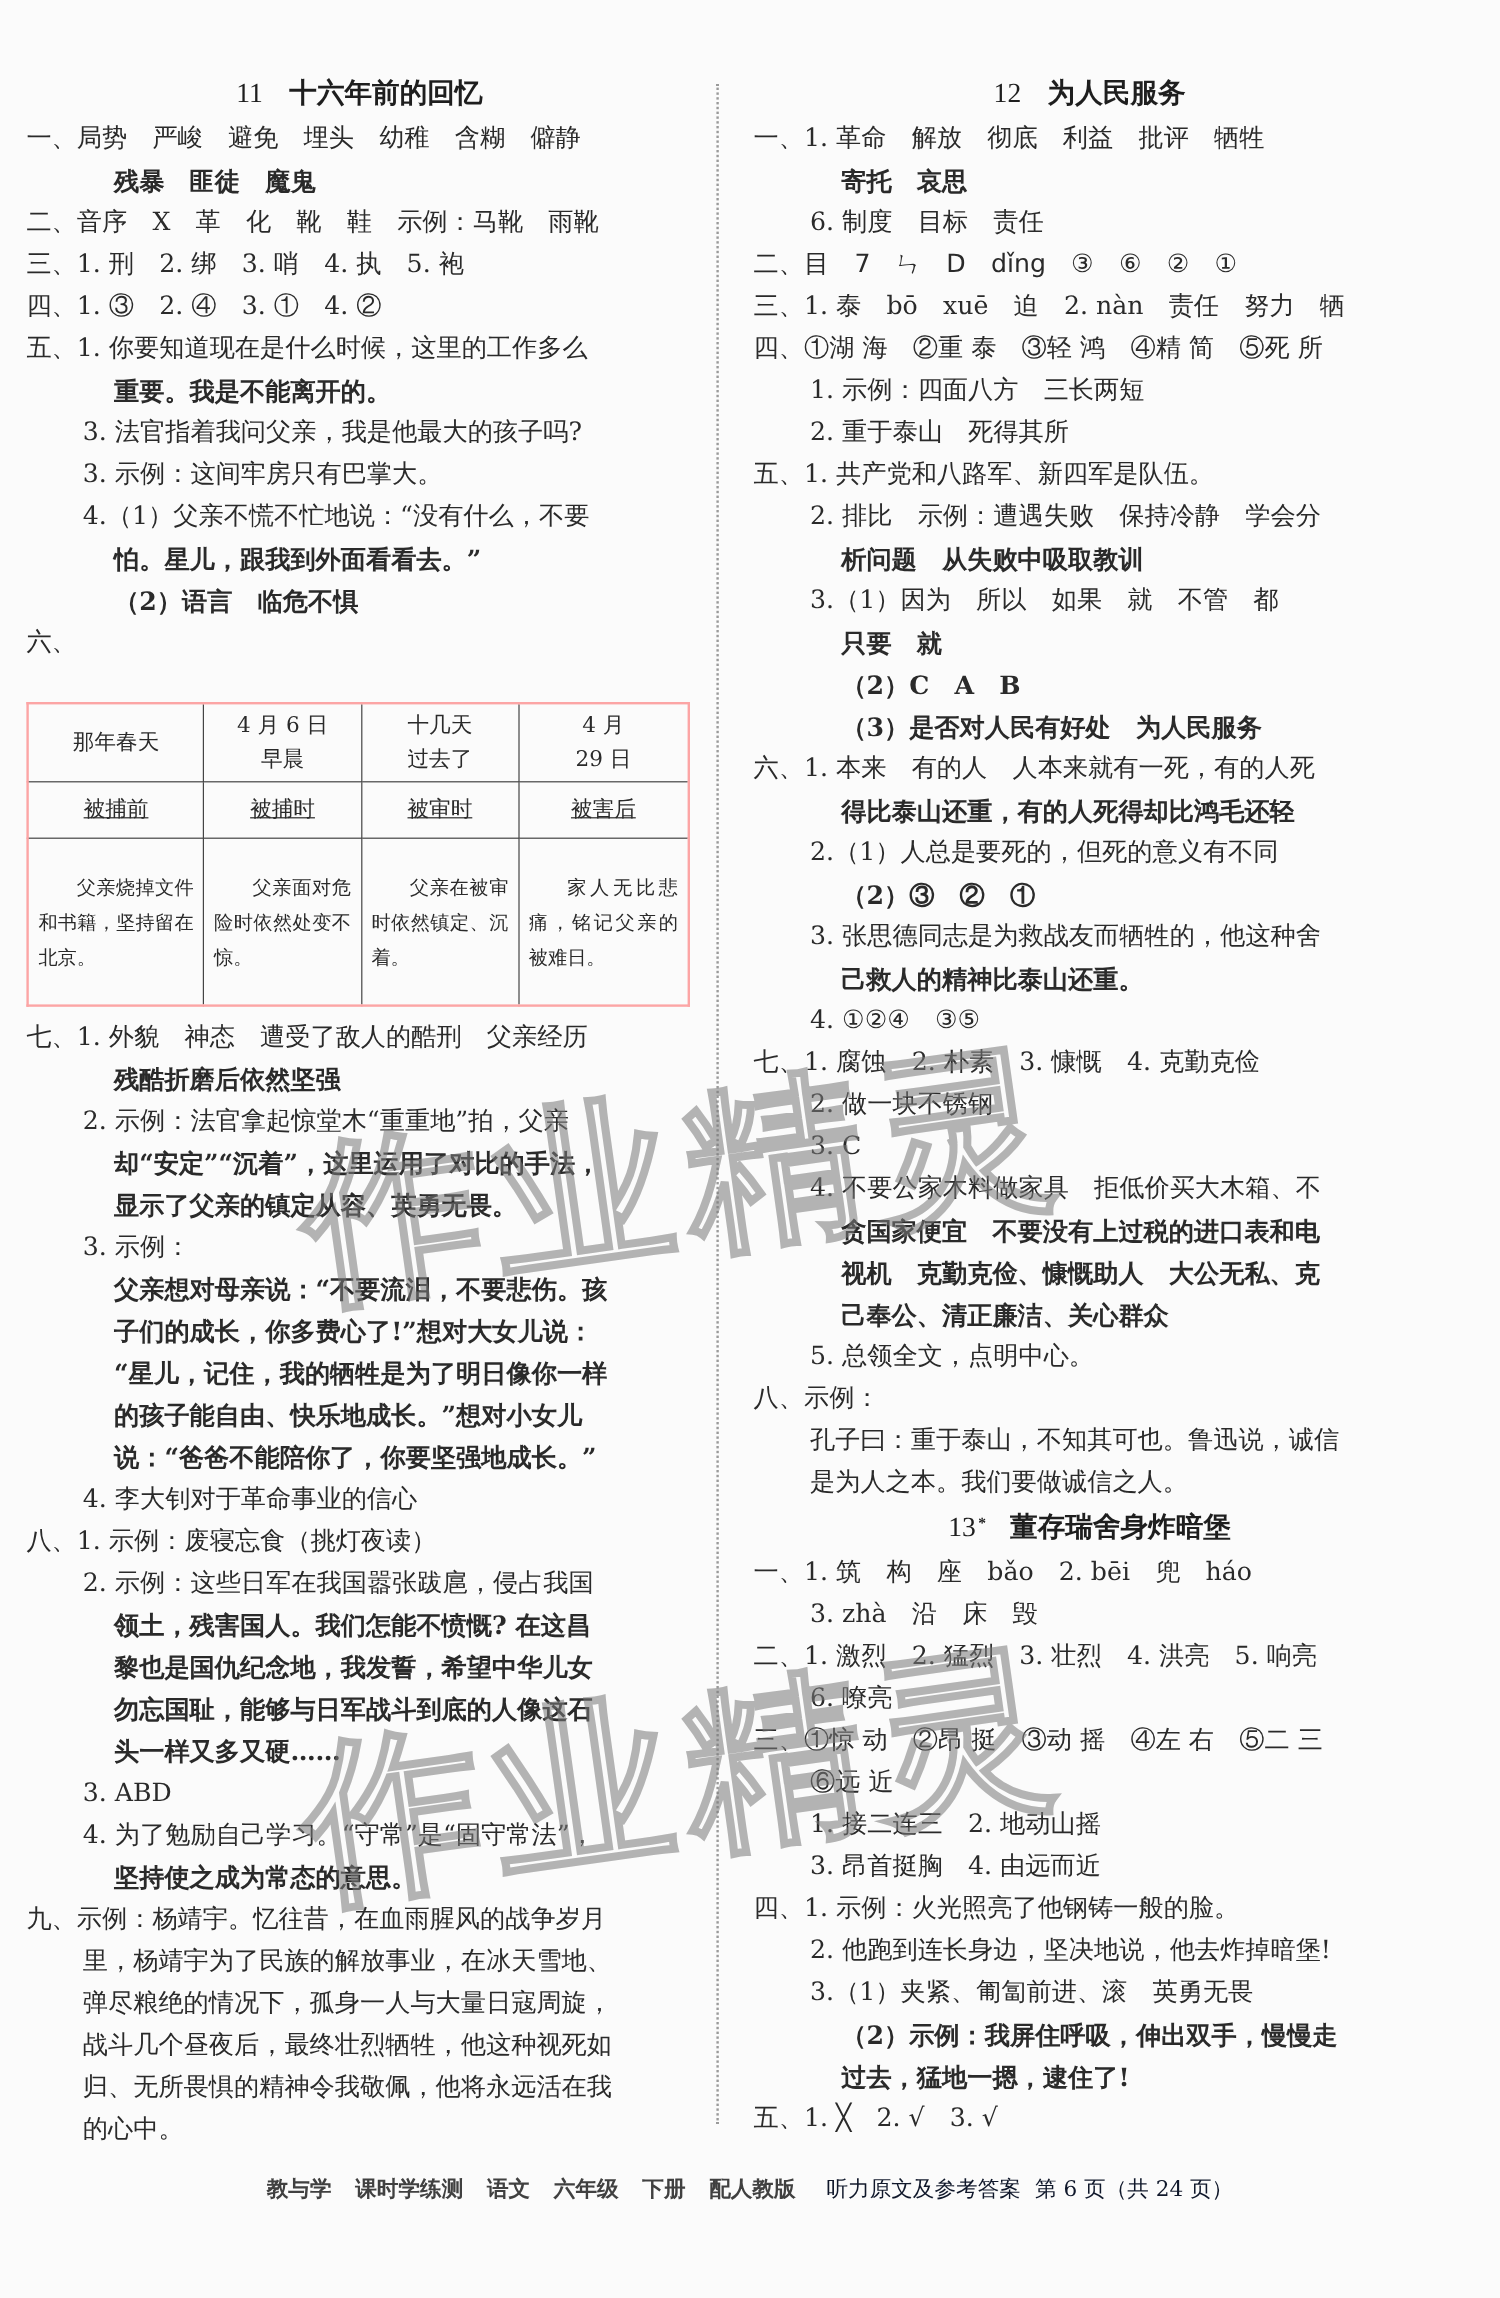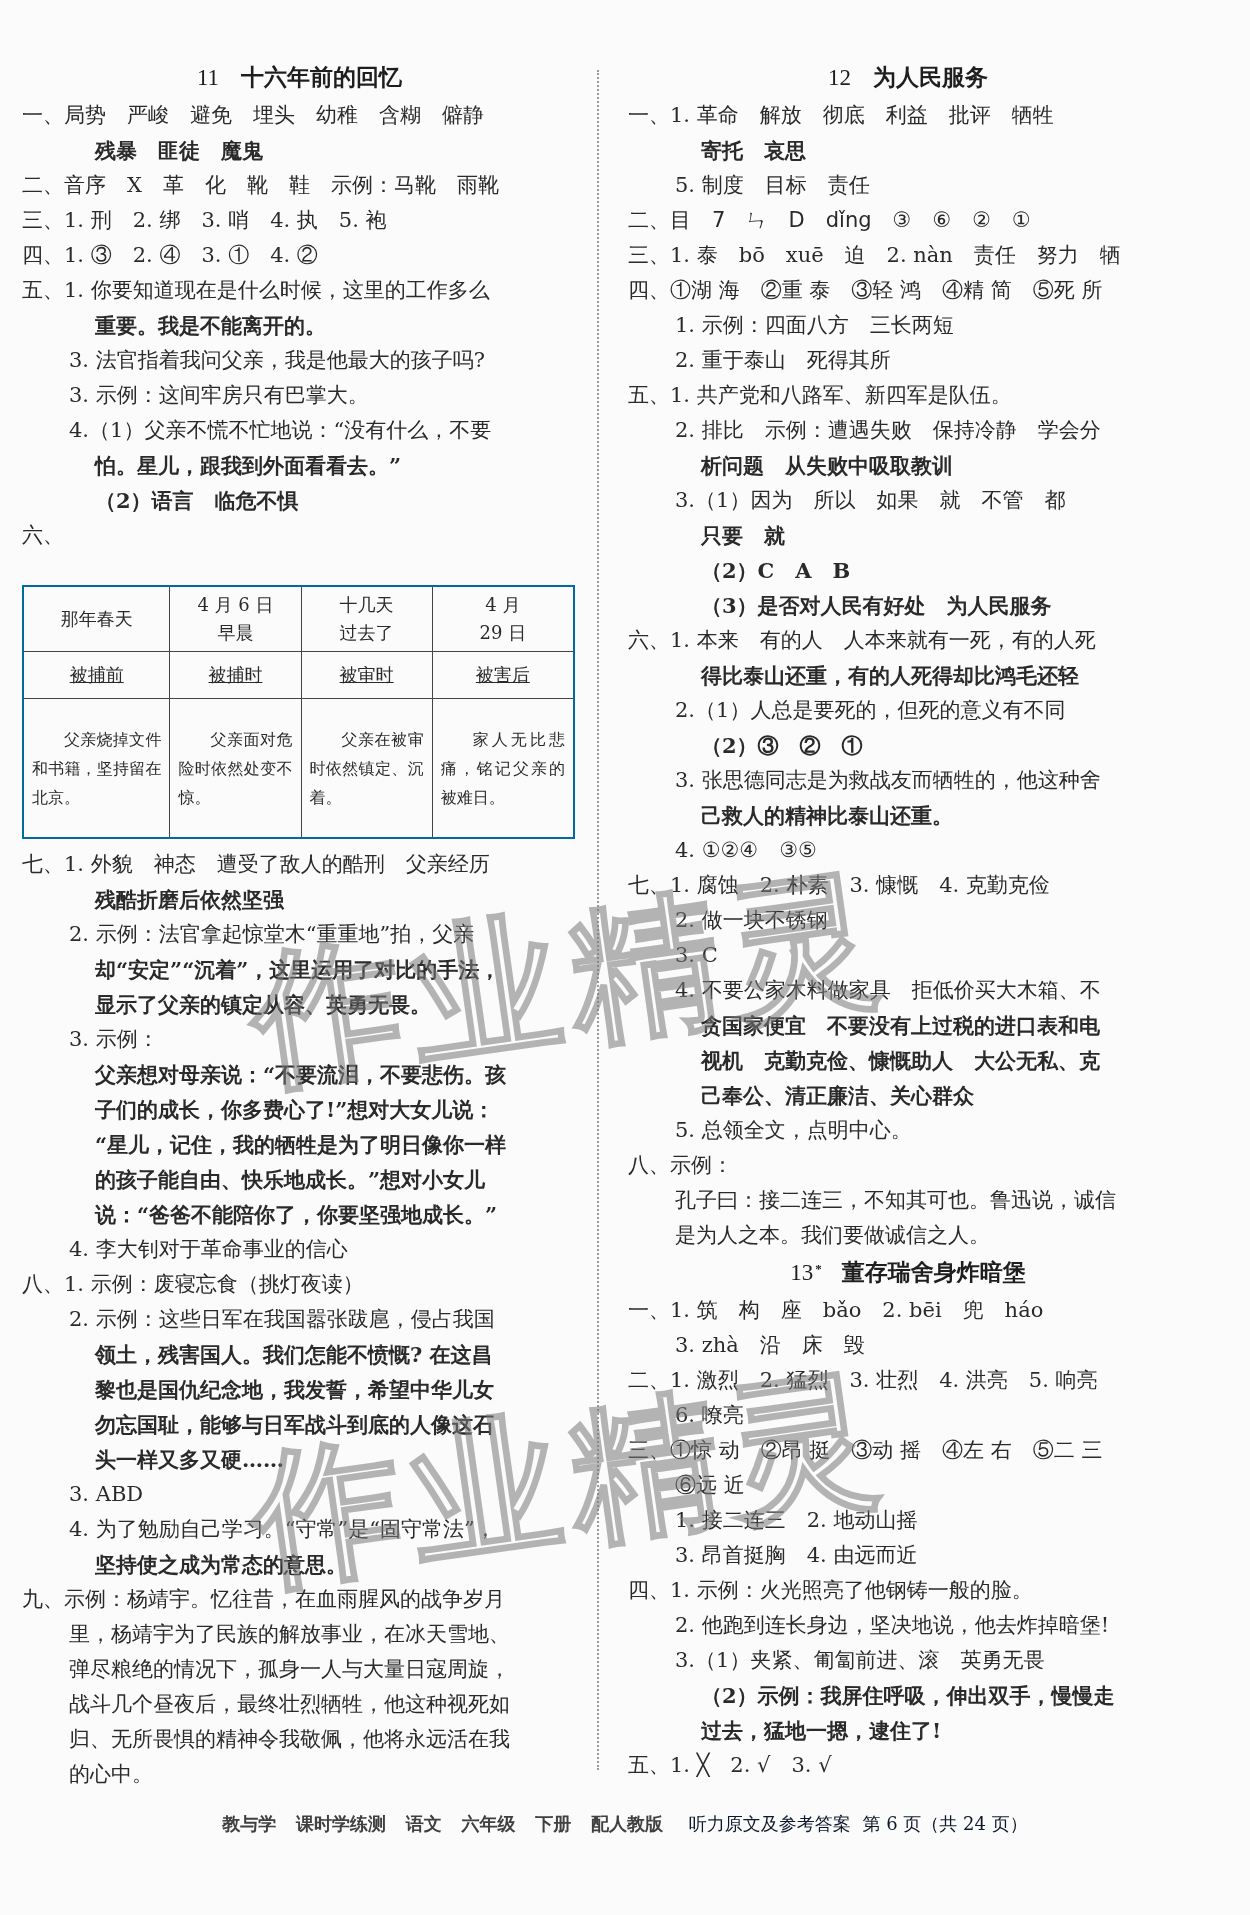--- a/index.html
+++ b/index.html
@@ -27,21 +27,21 @@
   .sans { font-family: "DejaVu Sans", "Liberation Sans", sans-serif; }
   table.t6 {
     border-collapse: collapse; width: 553px; margin: 6px 0 8px 0; font-size: 18px;
   }
   table.t6 td {
     border: 1.5px solid #444; text-align: center; vertical-align: middle; padding: 4px 8px; line-height: 28px;
   }
   table.t6 tr.r1 td { height: 56px; }
   table.t6 tr.r2 td { height: 38px; text-decoration: underline; }
   table.t6 tr.r3 td { height: 130px; text-align: justify; font-size: 16px; line-height: 29px; }
-  table.t6 { border: 2px solid #0369a1; margin-top: 32px; }
+  table.t6 { border: 2px solid #fca5a5; margin-top: 32px; }
   .footer {
     position: absolute; top: 1812px; left: 0; width: 1250px; text-align: center; font-size: 18px;
   }
   .footer .bold { font-family: "DejaVu Sans", "Liberation Sans", sans-serif; font-weight: bold; color: #404040; margin-right: 14px; }
   .footer .light { color: #0f172a; margin-left: 6px; }
   .watermark {
     position: absolute; font-family: "DejaVu Sans", sans-serif; font-size: 150px; font-weight: bold;
     color: transparent; -webkit-text-stroke: 2px #7a7a7a; opacity: 0.55; transform: rotate(-8deg);
     letter-spacing: 10px; pointer-events: none;
   }
@@ -123,21 +123,21 @@
   <div class="line i1">归、无所畏惧的精神令我敬佩，他将永远活在我</div>
   <div class="line i1">的心中。</div>
 </div>
 
 <div class="col col-right">
   <div class="title">
     <span class="num">12</span><span>为人民服务</span>
   </div>
   <div class="line">一、1. 革命　解放　彻底　利益　批评　牺牲</div>
   <div class="line i2">寄托　哀思</div>
-  <div class="line i1">5. 制度　目标　责任</div>
+  <div class="line i1">6. 制度　目标　责任</div>
   <div class="line sans">二、目　7　ㄣ　D　dǐng　③　⑥　②　①</div>
   <div class="line">三、1. 泰　bō　xuē　迫　2. nàn　责任　努力　牺</div>
   <div class="line">四、①湖 海　②重 泰　③轻 鸿　④精 简　⑤死 所</div>
   <div class="line i1">1. 示例：四面八方　三长两短</div>
   <div class="line i1">2. 重于泰山　死得其所</div>
   <div class="line">五、1. 共产党和八路军、新四军是队伍。</div>
   <div class="line i1">2. 排比　示例：遭遇失败　保持冷静　学会分</div>
   <div class="line i2">析问题　从失败中吸取教训</div>
   <div class="line i1">3.（1）因为　所以　如果　就　不管　都</div>
   <div class="line i2">只要　就</div>
@@ -152,21 +152,21 @@
   <div class="line i1">4. ①②④　③⑤</div>
   <div class="line">七、1. 腐蚀　2. 朴素　3. 慷慨　4. 克勤克俭</div>
   <div class="line i1">2. 做一块不锈钢</div>
   <div class="line i1">3. C</div>
   <div class="line i1">4. 不要公家木料做家具　拒低价买大木箱、不</div>
   <div class="line i2">贪国家便宜　不要没有上过税的进口表和电</div>
   <div class="line i2">视机　克勤克俭、慷慨助人　大公无私、克</div>
   <div class="line i2">己奉公、清正廉洁、关心群众</div>
   <div class="line i1">5. 总领全文，点明中心。</div>
   <div class="line">八、示例：</div>
-  <div class="line i1">孔子曰：接二连三，不知其可也。鲁迅说，诚信</div>
+  <div class="line i1">孔子曰：重于泰山，不知其可也。鲁迅说，诚信</div>
   <div class="line i1">是为人之本。我们要做诚信之人。</div>
 
   <div class="title">
     <span class="num" style="margin-right:0">13</span><sup>*</sup><span>董存瑞舍身炸暗堡</span>
   </div>
   <div class="line">一、1. 筑　构　座　bǎo　2. bēi　兜　háo</div>
   <div class="line i1">3. zhà　沿　床　毁</div>
   <div class="line">二、1. 激烈　2. 猛烈　3. 壮烈　4. 洪亮　5. 响亮</div>
   <div class="line i1">6. 嘹亮</div>
   <div class="line">三、①惊 动　②昂 挺　③动 摇　④左 右　⑤二 三</div>

